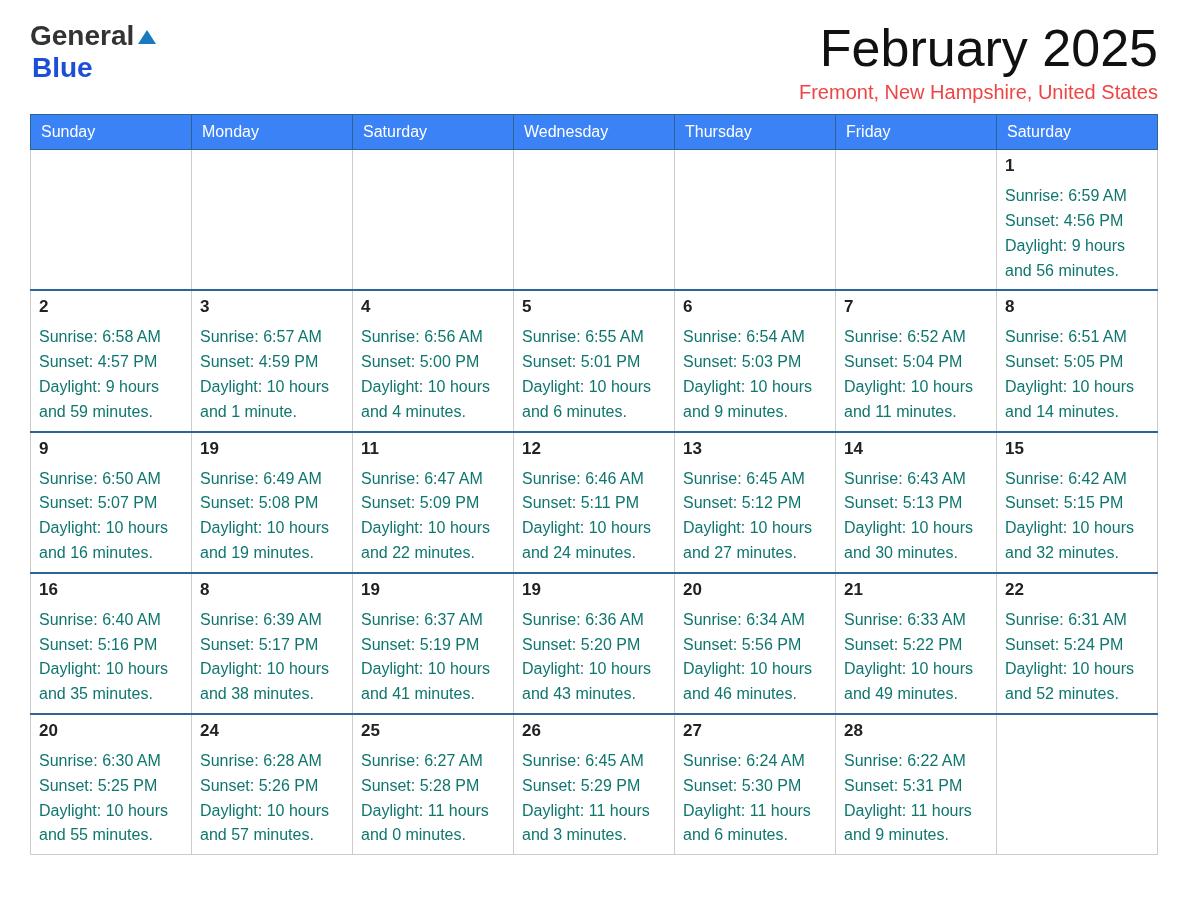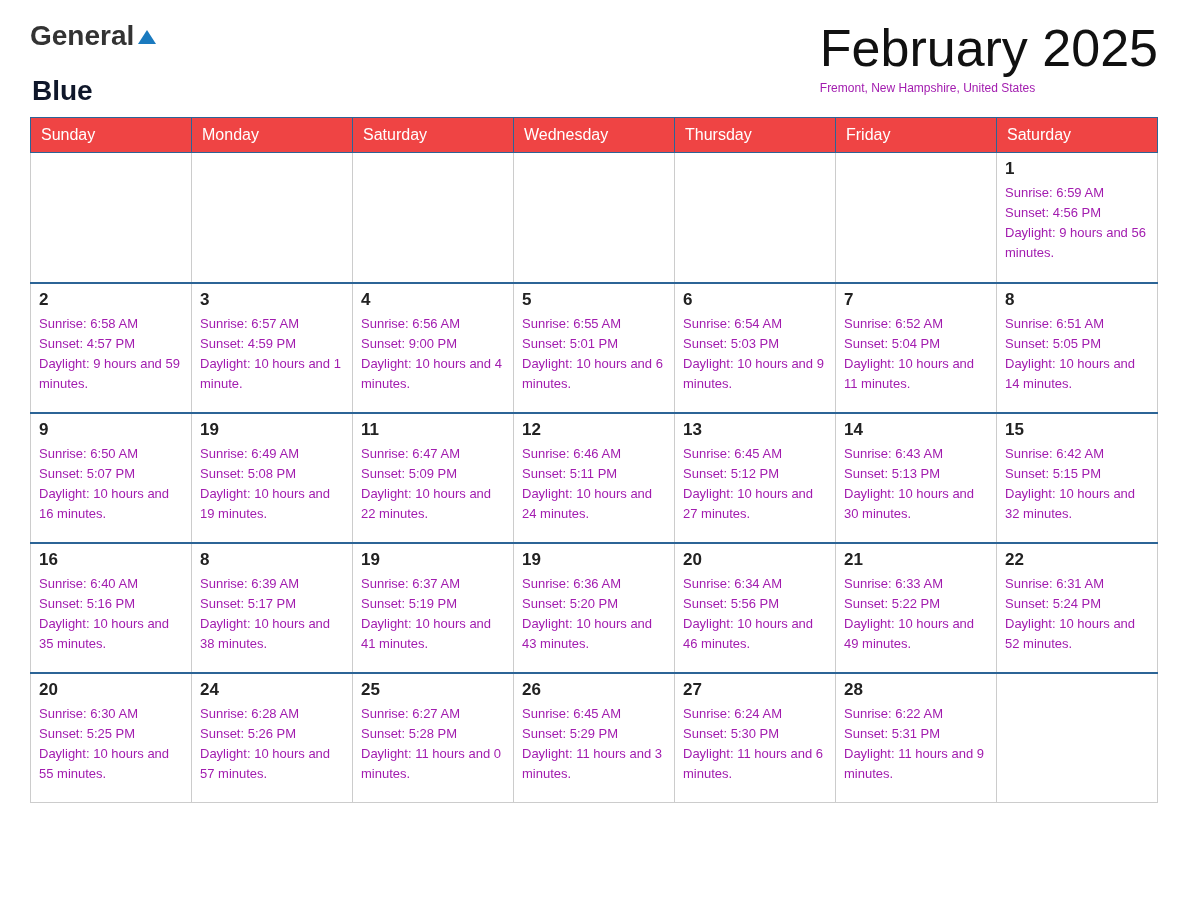--- a/index.html
+++ b/index.html
@@ -18,53 +18,52 @@
     }
     .logo-text-general {
       font-size: 28px;
       font-weight: bold;
       color: #333;
     }
     .logo-wrapper {
       display: flex;
       flex-direction: column;
       align-items: flex-start;
-      gap: 23px;
     }
     .logo-line1 {
       display: flex;
       align-items: center;
     }
     .logo-line2 {
       font-size: 28px;
       font-weight: bold;
-      color: #0f172a;
+      color: #1d4ed8;
       margin-left: 2px;
     }
     .title-section {
-      text-align: left;
+      text-align: right;
     }
     .month-title {
       font-size: 52px;
       font-weight: normal;
       color: #111;
       line-height: 1.1;
     }
     .location-subtitle {
-      font-size: 12px;
-      color: #a21caf;
+      font-size: 20px;
+      color: #ef4444;
       margin-top: 4px;
     }
     .calendar {
       width: 100%;
       border-collapse: collapse;
       margin-top: 10px;
     }
     .calendar th {
-      background-color: #ef4444;
+      background-color: #3b82f6;
       color: #fff;
       font-size: 16px;
       font-weight: normal;
       padding: 8px 10px;
       text-align: left;
       border: 1px solid #2c6496;
     }
     .calendar td {
       border: 1px solid #ccc;
       vertical-align: top;
@@ -73,23 +72,24 @@
       height: 130px;
     }
     .day-number {
       font-size: 17px;
       font-weight: bold;
       color: #222;
       display: block;
       margin-bottom: 4px;
     }
     .day-info {
-      font-size: 13px;
-      color: #a21caf;
+      font-size: 16px;
+      color: #0f766e;
       line-height: 1.55;
+      margin-top: 8px;
     }
     .empty-cell {
       background: #fff;
     }
     .row-top-border td {
       border-top: 2px solid #2c6496;
     }
   </style>
 </head>
 <body>
@@ -149,21 +149,21 @@
         <td>
           <span class="day-number">3</span>
           <div class="day-info">Sunrise: 6:57 AM
 Sunset: 4:59 PM
 Daylight: 10 hours
 and 1 minute.</div>
         </td>
         <td>
           <span class="day-number">4</span>
           <div class="day-info">Sunrise: 6:56 AM
-Sunset: 9:00 PM
+Sunset: 5:00 PM
 Daylight: 10 hours
 and 4 minutes.</div>
         </td>
         <td>
           <span class="day-number">5</span>
           <div class="day-info">Sunrise: 6:55 AM
 Sunset: 5:01 PM
 Daylight: 10 hours
 and 6 minutes.</div>
         </td>

